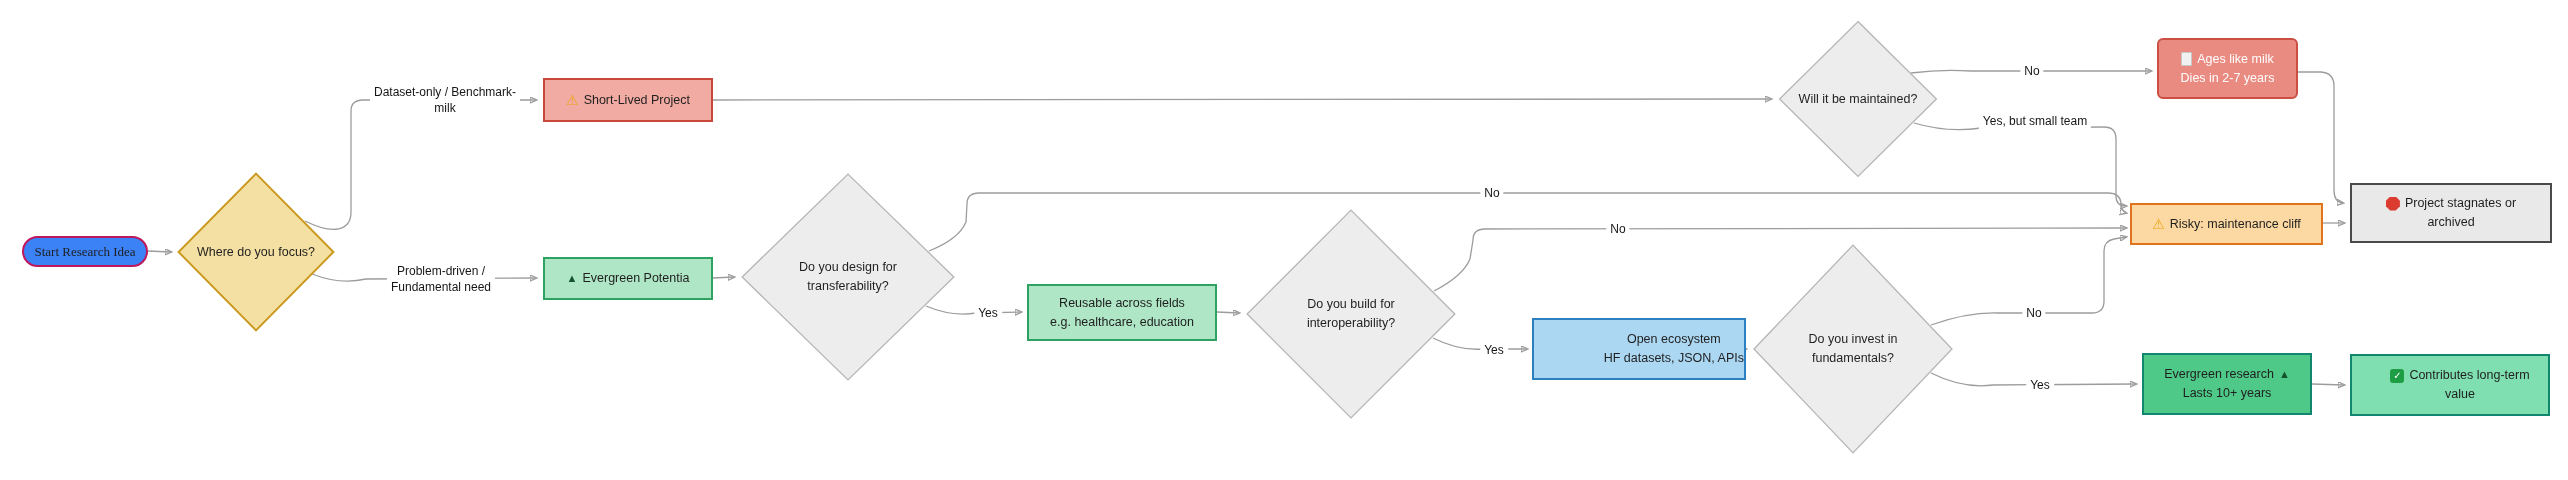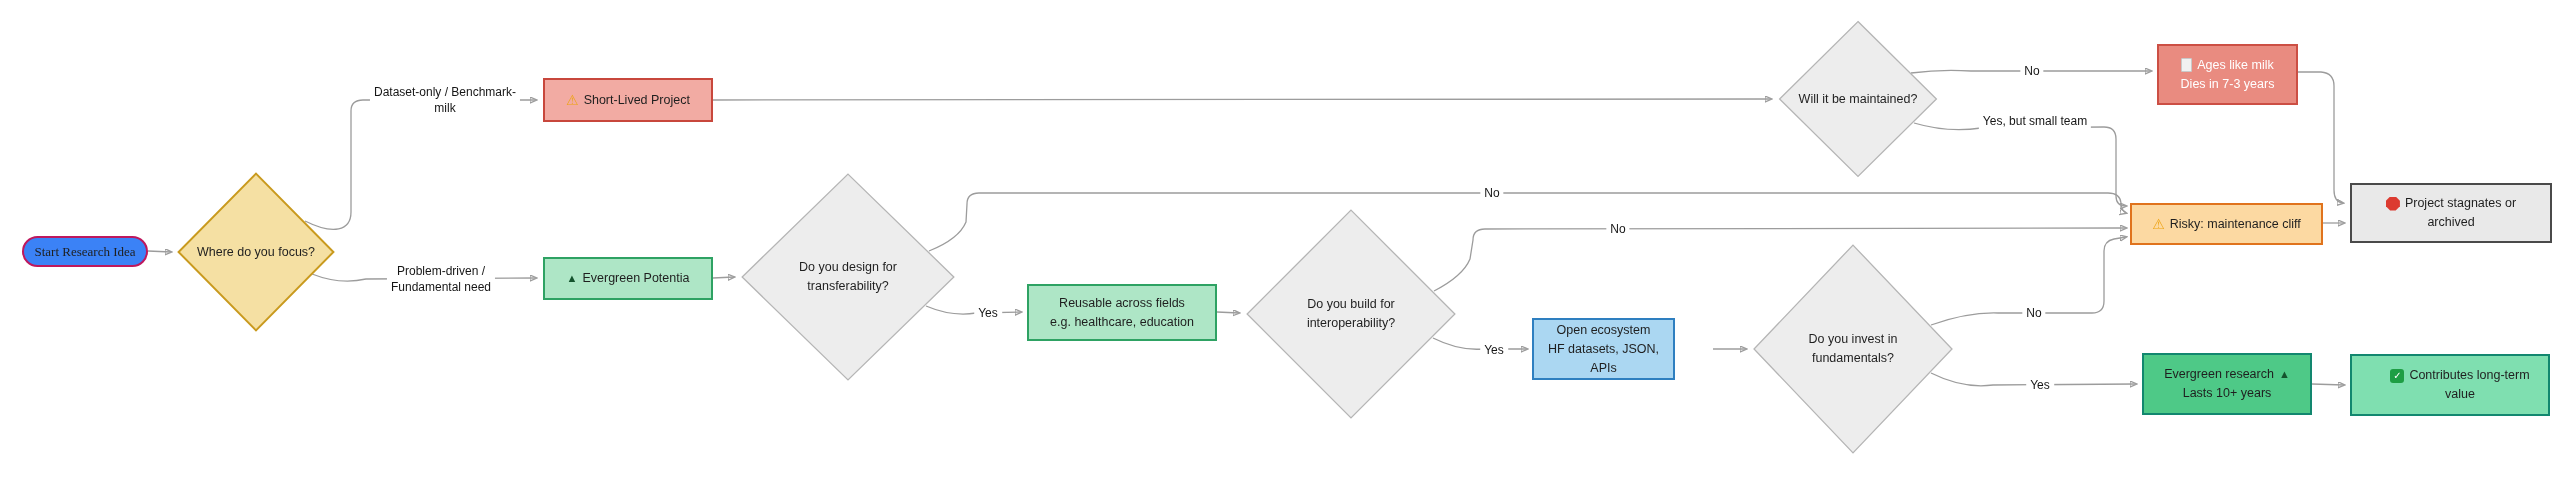--- a/index.html
+++ b/index.html
@@ -115,21 +115,21 @@
   </div>
 
   <div class="diamond grayd" style="left:1245px;top:208px;width:212px;height:212px;">
     <svg viewBox="0 0 100 100" preserveAspectRatio="none">
         <polygon points="50,1 99,50 50,99 1,50" vector-effect="non-scaling-stroke"></polygon>
       </svg>
     <div class="dtext">Do you build for
 interoperability?</div>
   </div>
 
-  <div class="node rect blue pre" style="left:1532px;top:318px;width:143px;height:62px;">
+  <div class="node rect blue pre" style="left:1532px;top:318px;width:214px;height:62px;align-items:flex-end;">
     <span class="pre">Open ecosystem
 HF datasets, JSON, APIs</span>
   </div>
 
   <div class="diamond grayd" style="left:1752px;top:243px;width:202px;height:212px;">
     <svg viewBox="0 0 100 100" preserveAspectRatio="none">
         <polygon points="50,1 99,50 50,99 1,50" vector-effect="non-scaling-stroke"></polygon>
       </svg>
     <div class="dtext">Do you invest in
 fundamentals?</div>
@@ -151,26 +151,26 @@
     <div>value</div>
   </div>
 
   <div class="diamond grayd" style="left:1778px;top:20px;width:160px;height:158px;">
     <svg viewBox="0 0 100 100" preserveAspectRatio="none">
         <polygon points="50,1 99,50 50,99 1,50" vector-effect="non-scaling-stroke"></polygon>
       </svg>
     <div class="dtext">Will it be maintained?</div>
   </div>
 
-  <div class="node rect red-dark" style="left:2157px;top:44px;width:141px;height:61px;">
+  <div class="node rect red-dark" style="left:2157px;top:38px;width:141px;height:61px;border-radius:6px;">
     <div class="line">
       <span class="ic milk"></span>
       <span>Ages like milk</span>
     </div>
-    <div>Dies in 7-3 years</div>
+    <div>Dies in 2-7 years</div>
   </div>
 
   <div class="node rect orange" style="left:2130px;top:203px;width:193px;height:42px;">
     <div class="line">
       <span class="ic warn"></span>
       <span>Risky: maintenance cliff</span>
     </div>
   </div>
 
   <div class="node rect gray" style="left:2350px;top:183px;width:202px;height:60px;">

